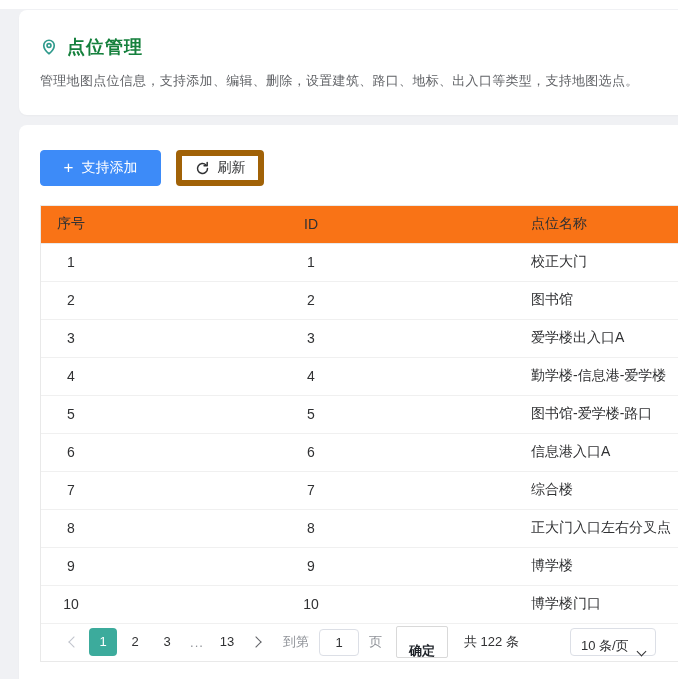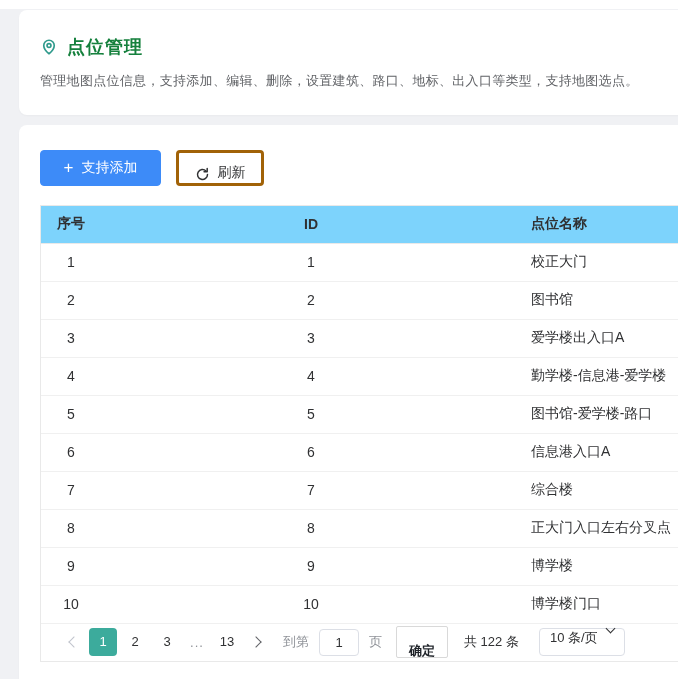--- a/index.html
+++ b/index.html
@@ -31,29 +31,29 @@
   .pin-icon { width: 18px; height: 18px; display: inline-flex; }
   .page-title { margin: 0; font-size: 18px; font-weight: 700; color: #15803d; letter-spacing: 1px; }
   .page-desc { margin: 13px 0 0 0; font-size: 13px; color: #606266; letter-spacing: 0.3px; }
 
   
   .toolbar { display: flex; align-items: center; gap: 15px; }
   .btn { height: 36px; border-radius: 4px; font-size: 14px; cursor: pointer;
          display: inline-flex; align-items: center; justify-content: center; gap: 8px; }
   .btn-primary { width: 121px; background: #3d8bf8; border: 1px solid #3d8bf8; color: #ffffff; }
   .btn-primary .plus { font-size: 17px; font-weight: 400; line-height: 1; margin-top: -1px; }
-  .btn-default { width: 88px; background: #ffffff; border: 3px solid #a16207; color: #303133; align-items: flex-end; }
+  .btn-default { width: 88px; background: #ffffff; border: 6px solid #a16207; color: #303133; }
   .refresh-icon { width: 15px; height: 15px; display: inline-flex; }
 
   
   .table-wrap { margin-top: 19px; width: 860px; border: 1px solid #e9e9e9; background: #fff; }
   table { border-collapse: collapse; table-layout: fixed; width: 858px; }
   col.c1 { width: 60px; } col.c2 { width: 420px; } col.c3 { width: 378px; }
   th, td { font-size: 14px; padding: 0; }
-  th { height: 37px; font-weight: 700; color: #303133; border-bottom: 1px solid #e9e9e9; background: #7dd3fc; }
+  th { height: 37px; font-weight: 400; color: #303133; border-bottom: 1px solid #e9e9e9; background: #f97316; }
   td { height: 38px; color: #303133; border-bottom: 1px solid #f0f0f0; }
   .al-c { text-align: center; }
   .al-l { text-align: left; padding-left: 10px; }
 
   
   .pagination { height: 37px; display: flex; align-items: center; padding-left: 22px; gap: 4px;
                 font-size: 13px; color: #303133; background: #fff; }
   .pg-arrow { width: 22px; height: 28px; display: inline-flex; align-items: center; justify-content: center; cursor: pointer; }
   .chev { width: 8px; height: 8px; border-left: 1.6px solid #606266; border-bottom: 1.6px solid #606266; }
   .chev-left  { transform: rotate(45deg); }
@@ -64,21 +64,21 @@
   .pg-ellipsis { min-width: 24px; text-align: center; color: #909399; letter-spacing: 1px; }
   .pg-label { color: #909399; text-align: right; }
   .lbl-jump { margin-left: 12px; }
   .pg-input { width: 40px; height: 27px; margin: 0 6px; border: 1px solid #dcdfe6; border-radius: 4px;
               text-align: center; font-size: 13px; color: #303133; font-family: inherit; }
   .pg-confirm { height: 28px; margin-left: 10px; padding: 15px 12px; background: #fff;
                 border: 1px solid #d9d9d9; border-radius: 2px; font-size: 13px; font-weight: 700;
                 color: #1f2329; cursor: pointer; font-family: inherit; }
   .pg-total { margin: 0 16px 0 12px; }
   .pg-size { height: 28px; border: 1px solid #dcdfe6; border-radius: 4px; background: #fff;
-             display: inline-flex; align-items: flex-start; gap: 9px; padding: 0 10px; cursor: pointer; }
+             display: inline-flex; align-items: flex-end; gap: 9px; padding: 0 10px; cursor: pointer; margin-left: 31px; }
   .chev-down { width: 7px; height: 7px; border-left: 1.6px solid #303133; border-bottom: 1.6px solid #303133;
                transform: rotate(-45deg); margin-top: -4px; }
 </style>
 </head>
 <body>
 
 <div class="viewport">
   <div class="top-strip"></div>
   <div class="gray-area">
 

